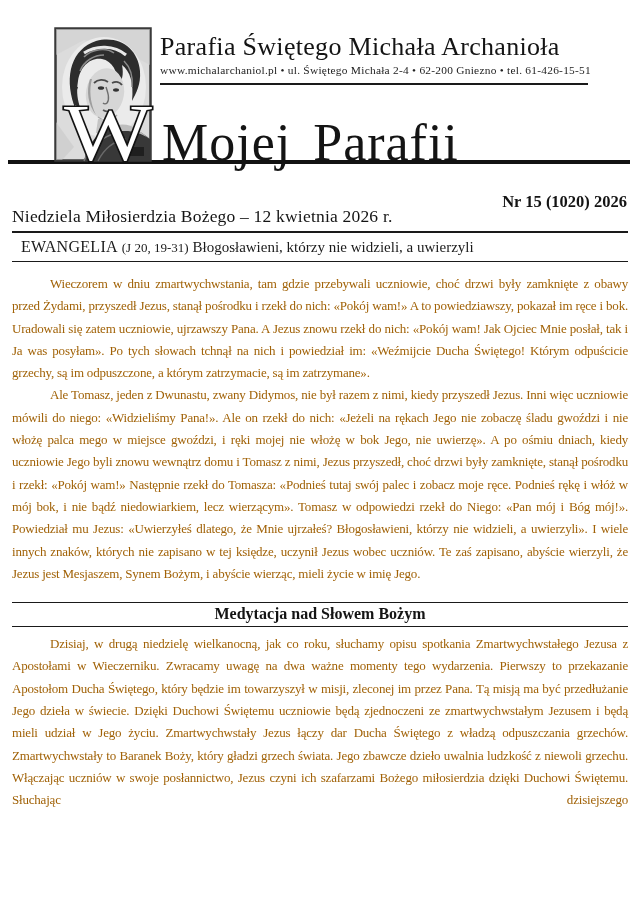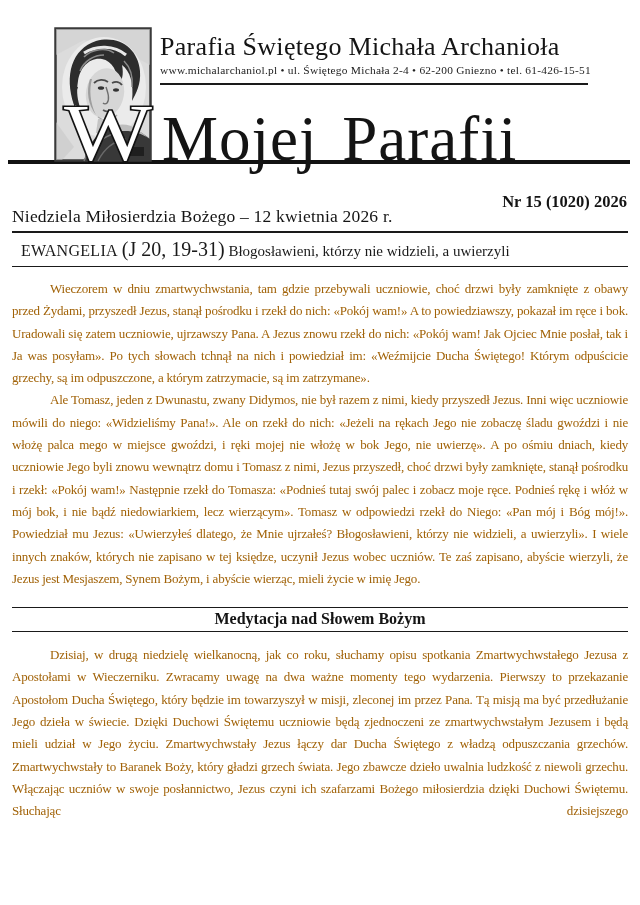--- a/index.html
+++ b/index.html
@@ -35,56 +35,56 @@
     white-space: nowrap;
   }
   .brand-rule { width: 428px; height: 2px; background: #1a1a1a; margin-top: 7px; }
 
   .masthead {
     position: absolute; left: 62px; top: 72px; z-index: 3;
     white-space: nowrap; line-height: 1; color:#141414;
   }
   .w-svg { vertical-align: -12px; }
   .mast-rest {
-    font-size: 63px; line-height: 1; letter-spacing: 1px; word-spacing: 8px;
+    font-size: 52px; line-height: 1; letter-spacing: 1px; word-spacing: 8px;
     margin-left: 6px;
   }
   .issue {
     position: absolute; top: 192px; right: 13px; z-index: 2;
     font-size: 16.5px; font-weight: bold; color:#141414;
   }
 
   
   main { padding: 206px 12px 0 12px; }
   .sunday-heading {
     font-size: 17.5px; font-weight: normal; letter-spacing: 0.2px; color:#141414;
     padding-bottom: 4px; border-bottom: 2px solid #1a1a1a;
   }
   .gospel-head {
     font-size: 15.5px; padding: 5px 0 5px 9px;
     border-bottom: 1.5px solid #1a1a1a; color:#1a1a1a;
   }
   .gospel-label { font-weight: normal; font-size: 16px; letter-spacing: 0.3px; }
-  .gospel-ref { font-size: 20px; }
+  .gospel-ref { font-size: 13px; }
   .gospel-motto { font-size: 15px; }
 
   .bodytext p {
     margin: 0;
     font-size: 13px; line-height: 22.3px; letter-spacing: -0.2px;
     text-align: justify; text-indent: 38px; color:#a16207;
     hyphens: auto; -webkit-hyphens: auto;
   }
   .gospel-text { margin-top: 11px; }
   .meditation-heading {
     margin-top: 17px;
     border-top: 1.5px solid #1a1a1a; border-bottom: 1.5px solid #1a1a1a;
     text-align: center; font-weight: bold; font-size: 16px; color:#141414;
     padding: 2px 0 3px 0;
   }
-  .meditation-text { margin-top: 12px; }
+  .meditation-text { margin-top: 6px; }
   .meditation-text p { text-align-last: justify; }
 </style>
 </head>
 <body>
 
 <div class="page">
 
   <header>
     <div class="thick-rule"></div>
 

